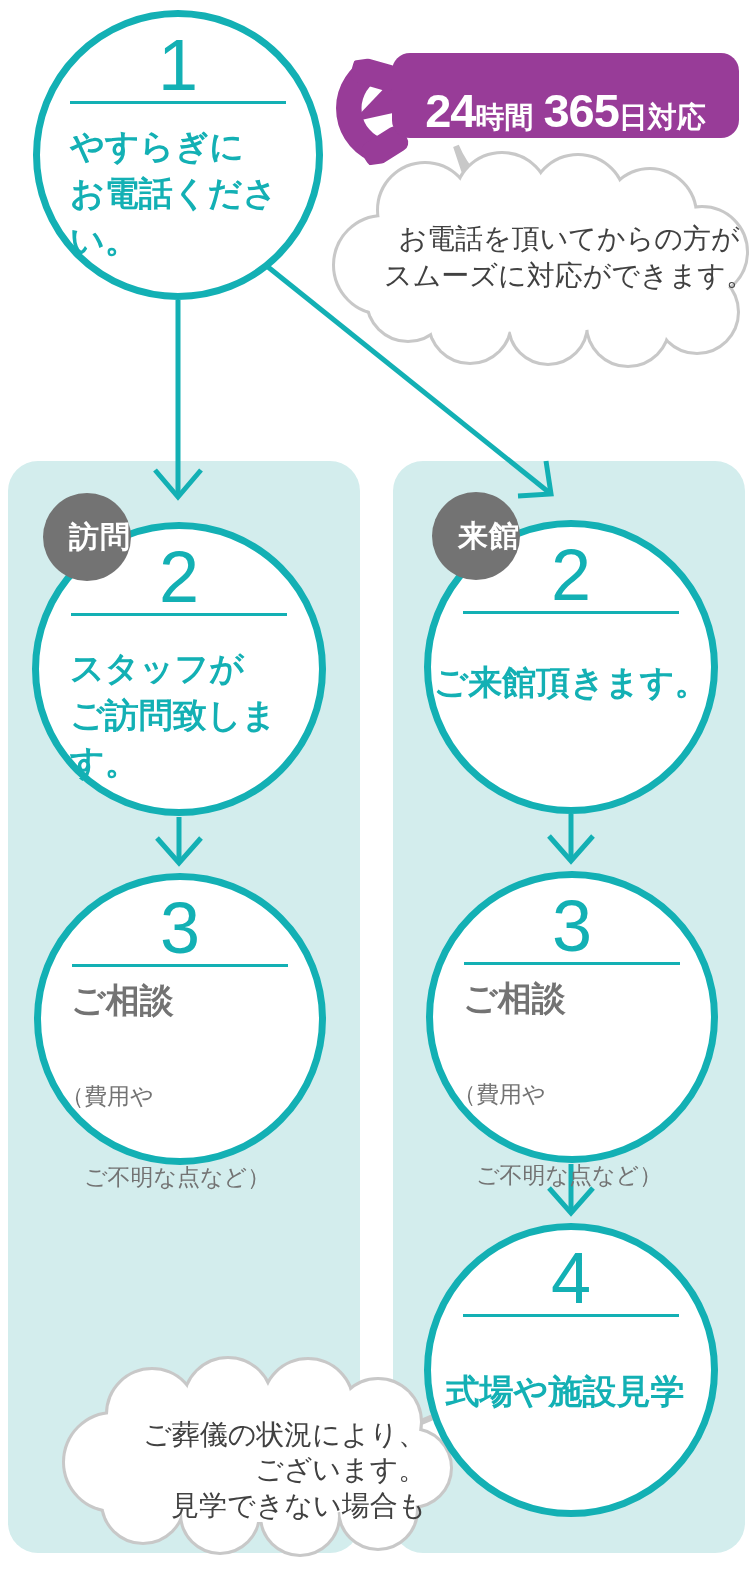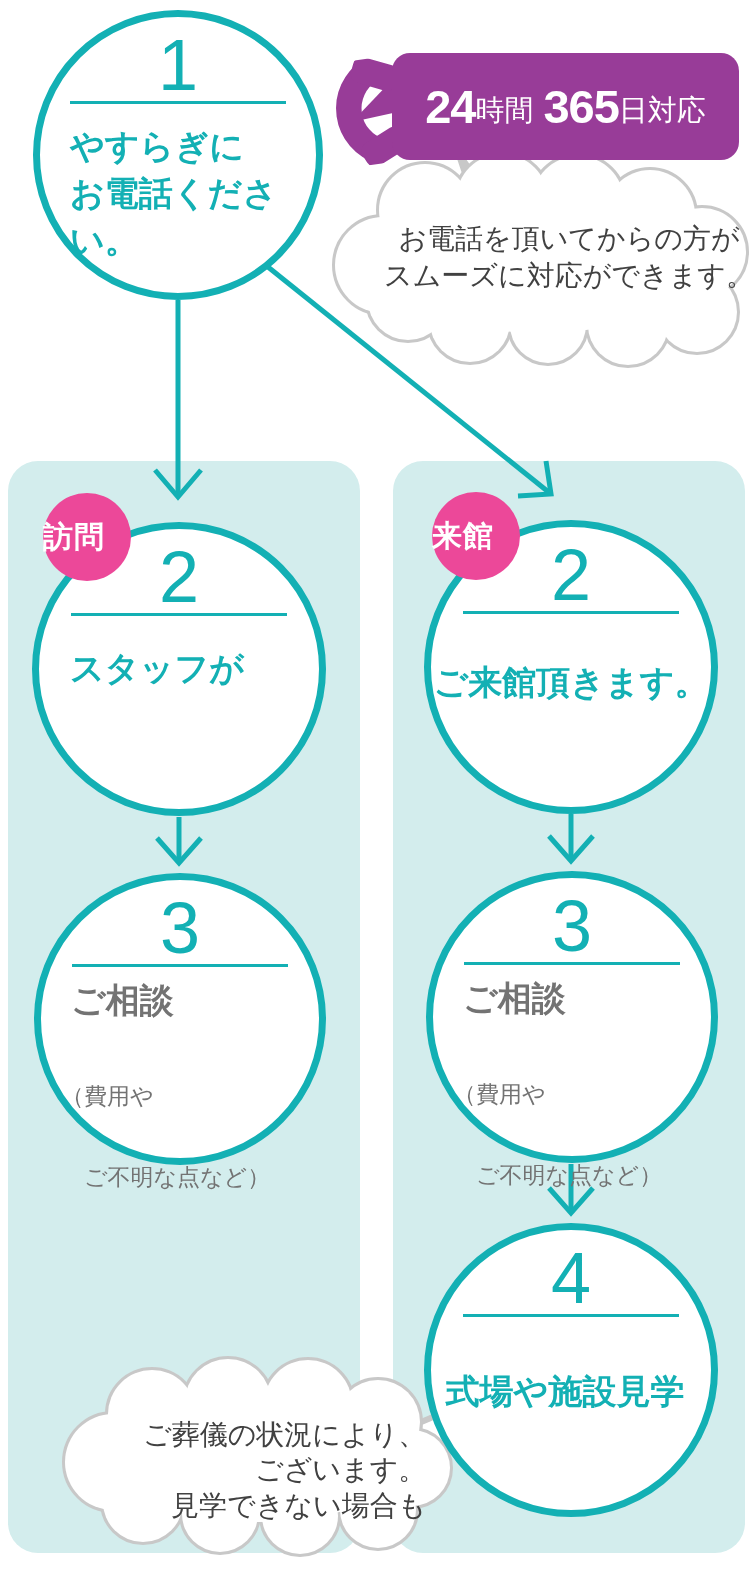--- a/index.html
+++ b/index.html
@@ -22,30 +22,30 @@
   .rule{position:absolute;left:50%;top:84px;transform:translateX(-50%);
         width:216px;height:3px;background:#13b0b4;}
   .ctext{position:absolute;color:#13b0b4;font-weight:700;font-size:34px;line-height:1.38;}
   .c1 .ctext{left:30px;top:106px;}
   .c2L .ctext{left:31px;top:116px;}
   .c2R .ctext{left:0;right:0;top:132px;text-align:center;}
   .c4 .ctext{left:0;right:12px;top:138px;text-align:center;}
   .consult{position:absolute;left:30px;top:100px;color:#737373;}
   .consult .t{font-size:34px;font-weight:700;line-height:1.2;}
   .consult .p{font-size:23px;font-weight:400;line-height:1.18;margin-top:8px;margin-left:-10px;white-space:pre;}
-  .tag{position:absolute;width:88px;height:88px;border-radius:50%;background:#ec4899;
+  .tag{position:absolute;width:88px;height:88px;border-radius:50%;background:#737373;
        color:#fff;font-size:30px;font-weight:700;display:flex;align-items:center;
-       justify-content:flex-start;z-index:4;letter-spacing:1px;}
+       justify-content:flex-end;z-index:4;letter-spacing:1px;}
   .tag-visit{left:43px;top:493px;}
   .tag-hall{left:432px;top:492px;}
-  .badge24{position:absolute;left:392px;top:53px;width:347px;height:107px;background:#983c98;
-           border-radius:18px;color:#fff;display:flex;align-items:center;justify-content:center;
+  .badge24{position:absolute;left:392px;top:53px;width:347px;height:85px;background:#983c98;
+           border-radius:18px;color:#fff;display:flex;align-items:flex-end;justify-content:center;
            z-index:4;white-space:nowrap;}
   .badge24 .big{font-size:47px;font-weight:700;letter-spacing:-1px;}
-  .badge24 .small{font-size:29px;font-weight:400;padding-top:9px;}
+  .badge24 .small{font-size:29px;font-weight:700;padding-top:9px;}
   .badge24 .gap{display:inline-block;width:10px;}
   .phone{position:absolute;left:308px;top:60px;width:106px;height:106px;z-index:3;
          transform:rotate(-8deg);}
   .cloudtext{position:absolute;z-index:6;color:#414141;font-size:28px;}
   .ct1{left:355px;top:221px;width:380px;text-align:center;line-height:1.31;margin-left:24px;}
   .ct2{left:143px;top:1417px;line-height:1.26;text-align:right;}
 </style>
 </head>
 <body>
 
@@ -175,20 +175,21 @@
   </div>
   <div class="tag tag-hall">
     <span>来館</span>
   </div>
 
   <div class="circle c2L">
     <div class="num">2</div>
     <div class="rule"></div>
     <div class="ctext">
       <div>スタッフが</div>
+      <div>ご訪問致します。</div>
     </div>
   </div>
 
   <div class="circle c3L">
     <div class="num">3</div>
     <div class="rule"></div>
     <div class="consult">
       <div class="t">ご相談</div>
       <div class="p">
         <div>（費用や</div>

